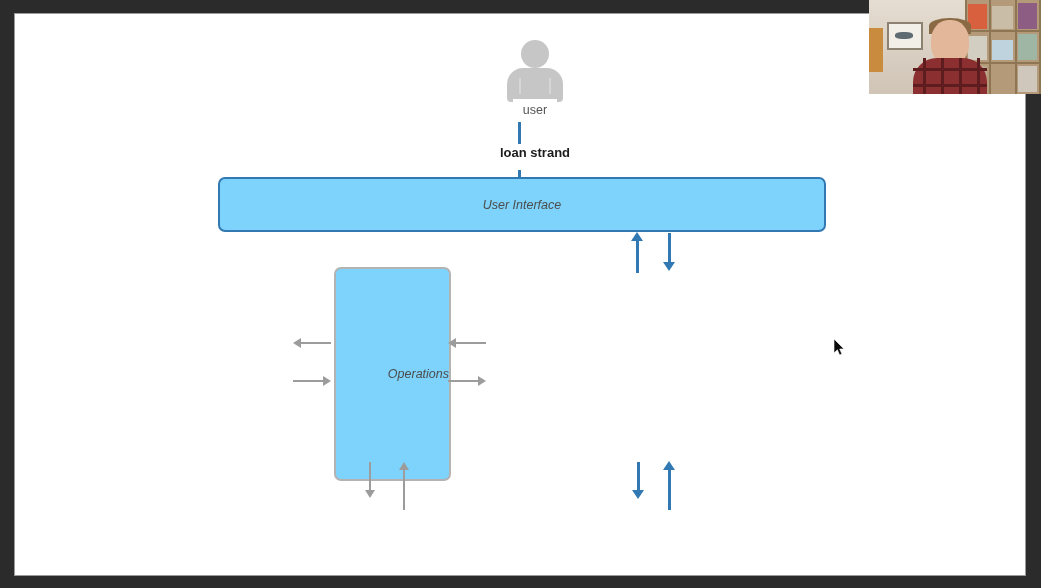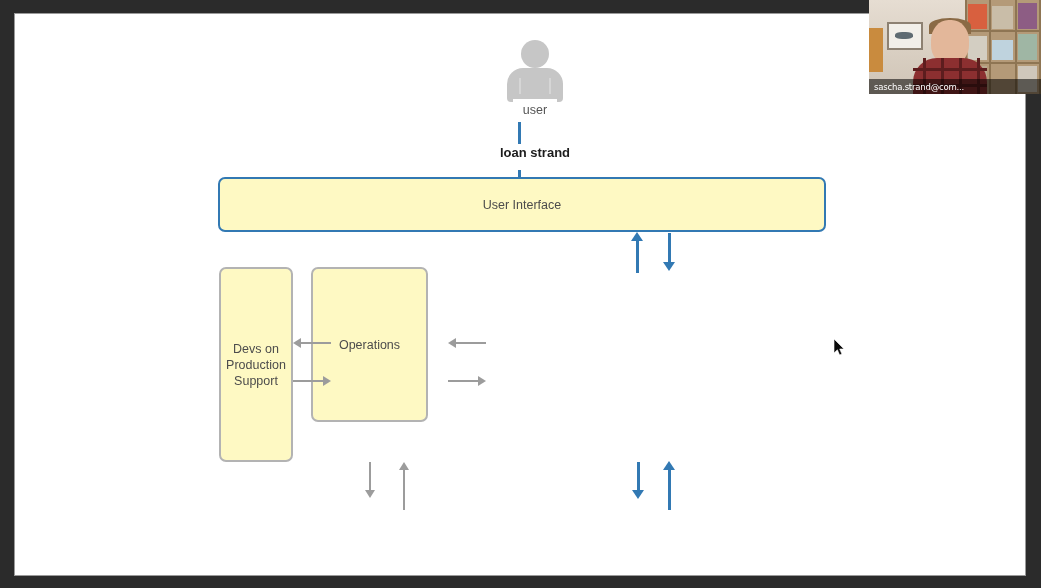--- a/index.html
+++ b/index.html
@@ -8,23 +8,23 @@
 
   
   #slide{
     position:absolute;left:15px;top:14px;width:1010px;height:561px;
     background:#ffffff;
     box-shadow:0 0 0 1px #9a9a9a;
   }
 
   
   .node{
-    position:absolute;box-sizing:border-box;background:#fef9c3;
+    position:absolute;box-sizing:border-box;background:#7dd3fc;
     border-radius:7px;display:flex;align-items:center;justify-content:center;
-    text-align:center;line-height:1.28;color:#4c4c4c;font-size:12.5px;
+    text-align:center;line-height:1.28;color:#4c4c4c;font-size:12.5px;font-style:italic;
   }
   .node.blue{border:2.5px solid #3279b3;}
   .node.gray{border:2px solid #b3b3b3;}
   .node span{display:block;}
 
   
   #user-figure{position:absolute;left:492px;top:26px;width:56px;height:62px;}
   .u-head{
     position:absolute;left:14px;top:0;width:28px;height:28px;border-radius:50%;
     background:#c6c6c6;
@@ -118,29 +118,22 @@
     <div class="node blue" id="n-ui" style="left:203px;top:163px;width:608px;height:55px;">
       <span>User Interface</span>
     </div>
 
     <div class="vline blue" style="left:621px;top:227px;height:32px;"></div>
     <div class="ahead up blue" style="left:616px;top:218px;"></div>
 
     <div class="vline blue" style="left:653px;top:219px;height:31px;"></div>
     <div class="ahead down blue" style="left:648px;top:248px;"></div>
 
-    <div class="node gray" id="n-devs" style="left:204px;top:253px;width:74px;height:195px;">
-      <span>
-        <span>Devs on</span>
-        <span>Production</span>
-        <span>Support</span>
-      </span>
-    </div>
-
-    <div class="node gray" id="n-ops" style="left:296px;top:253px;width:117px;height:155px;">
+
+    <div class="node gray" id="n-ops" style="left:319px;top:253px;width:117px;height:214px;justify-content:flex-end;">
       <span>Operations</span>
     </div>
 
     <div class="hline" style="left:286px;top:328px;width:30px;"></div>
     <div class="ahead left gray" style="left:278px;top:324px;"></div>
 
     <div class="hline" style="left:278px;top:366px;width:30px;"></div>
     <div class="ahead right gray" style="left:308px;top:362px;"></div>
 
     <div class="hline" style="left:441px;top:328px;width:30px;"></div>
@@ -195,20 +188,19 @@
         <div class="wc-plaid-v" style="left:10px;"></div>
         <div class="wc-plaid-v" style="left:28px;"></div>
         <div class="wc-plaid-v" style="left:46px;"></div>
         <div class="wc-plaid-v" style="left:64px;"></div>
         <div class="wc-plaid-h" style="top:10px;"></div>
         <div class="wc-plaid-h" style="top:26px;"></div>
 
       </div>
     </div>
 
-    <div id="wc-name">sascha.strand@com...</div>
   </div>
 
   <svg id="cursor" viewBox="0 0 12 18">
     <path d="M0,0 L0,14 L3.4,10.8 L5.6,16 L7.9,15 L5.7,10 L10,10 Z" fill="#0a0a0a" stroke="#ffffff" stroke-width="0.6"></path>
   </svg>
 
 </div>
 
 </body></html>

